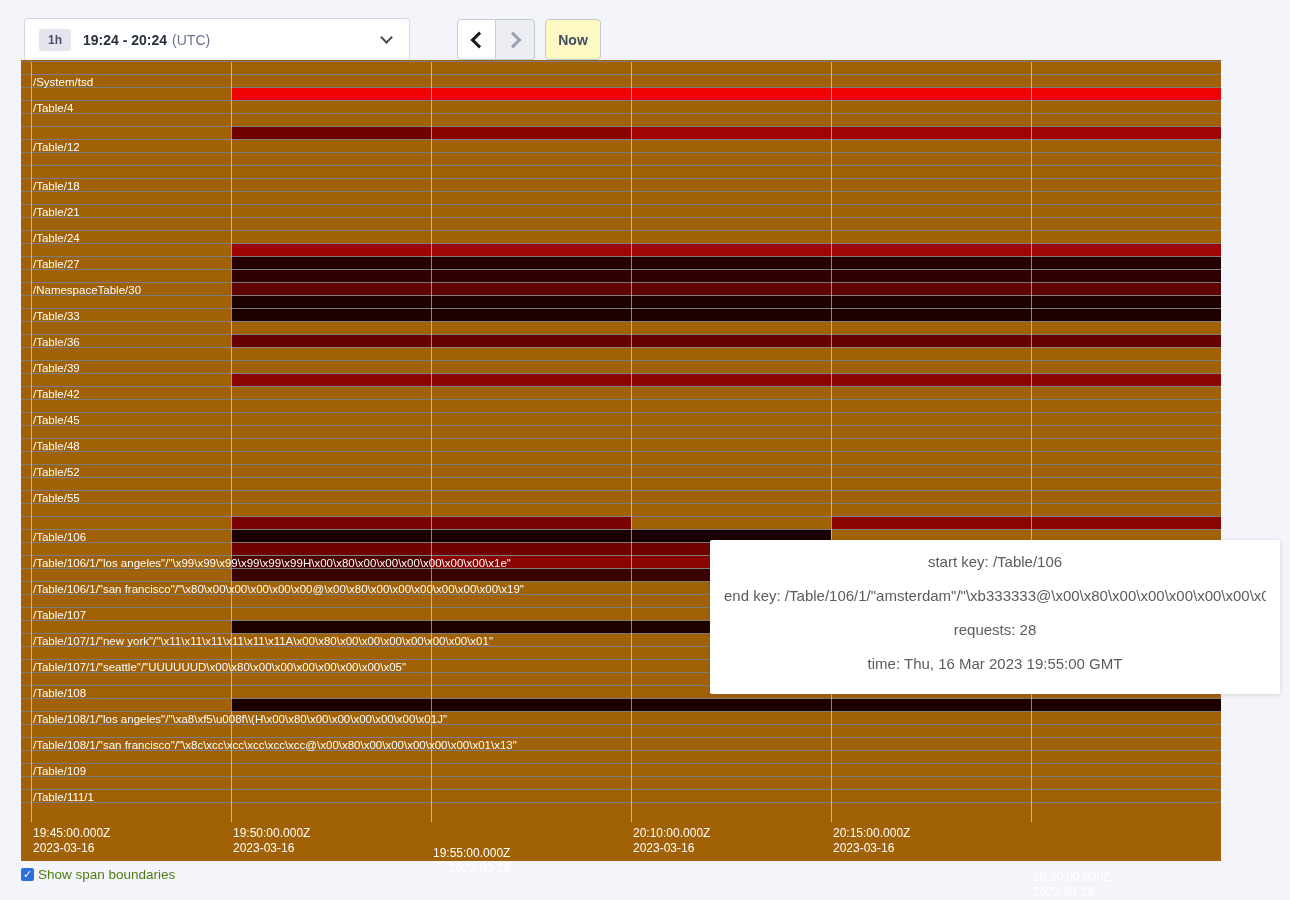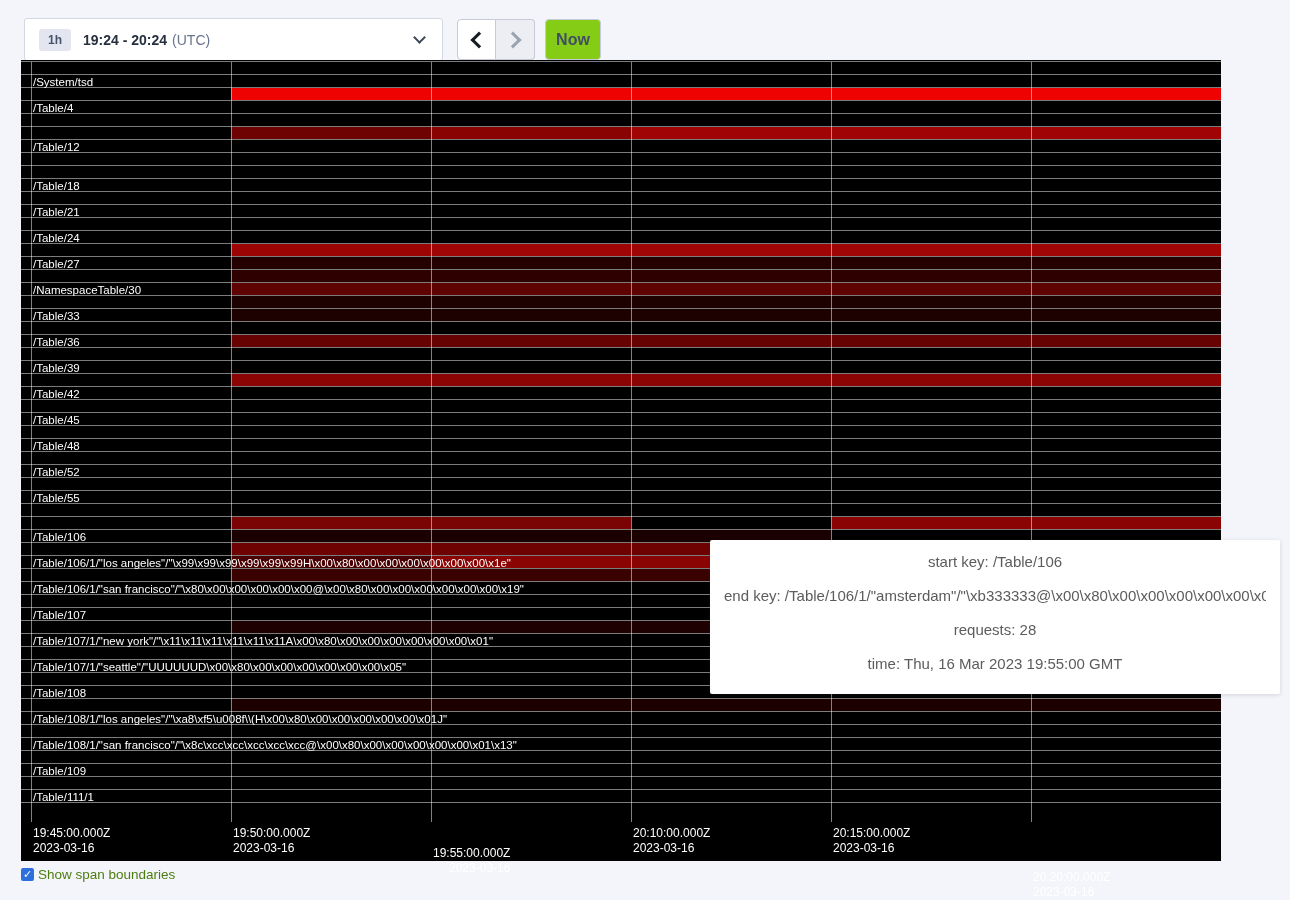--- a/index.html
+++ b/index.html
@@ -3,21 +3,21 @@
 <meta charset="utf-8">
 <style>
   html,body{margin:0;padding:0;}
   body{
     width:1290px;height:900px;position:relative;overflow:hidden;
     background:#f4f5fa;
     font-family:"Liberation Sans",sans-serif;
   }
   
   .time-selector{
-    position:absolute;left:24px;top:18px;width:419px;height:43px;
+    position:absolute;left:24px;top:18px;width:386px;height:43px;
     background:#fff;border:1px solid #d6d8e1;border-radius:3px;
     display:flex;align-items:center;box-sizing:border-box;cursor:pointer;
   }
   .range-badge{
     margin-left:14px;padding:4px 9px;background:#e3e6f0;border-radius:3px;
     font-size:12px;font-weight:bold;color:#46536b;
   }
   .range-text{margin-left:12px;font-size:14px;font-weight:bold;color:#27303f;}
   .range-zone{margin-left:5px;font-size:14px;color:#67748a;}
   .caret-down{
@@ -29,27 +29,27 @@
   .arrow-btn{
     width:39px;height:41px;box-sizing:border-box;border:1px solid #c6cad6;
     display:flex;align-items:center;justify-content:center;background:#fff;cursor:pointer;
   }
   .arrow-btn.prev{border-radius:4px 0 0 4px;}
   .arrow-btn.next{border-radius:0 4px 4px 0;background:#eceef3;border-left:none;cursor:default;}
   .chev-left{width:9px;height:9px;border-left:3px solid #171b22;border-bottom:3px solid #171b22;transform:rotate(45deg);margin-left:4px;}
   .chev-right{width:9px;height:9px;border-right:3px solid #9aa3b1;border-bottom:3px solid #9aa3b1;transform:rotate(-45deg);margin-right:4px;}
   .now-btn{
     position:absolute;left:545px;top:19px;height:41px;width:56px;box-sizing:border-box;
-    background:#84cc16;border:1px solid #c6cad6;border-radius:4px;
-    font-size:16px;font-weight:bold;color:#414e63;
+    background:#fef9c3;border:1px solid #c6cad6;border-radius:4px;
+    font-size:14px;font-weight:bold;color:#414e63;
     display:flex;align-items:center;justify-content:center;cursor:pointer;
   }
   
   .canvas{
-    position:absolute;left:21px;top:60px;width:1200px;height:801px;background:#000000;
+    position:absolute;left:21px;top:60px;width:1200px;height:801px;background:#a16207;
   }
   .hm-rows{position:absolute;left:0;top:1px;width:1200px;border-top:1px solid #7c7c7c;}
   .hm-row{position:relative;height:12px;border-bottom:1px solid #7c7c7c;}
   .hm-cell{position:absolute;top:0;height:12px;}
   .hm-label{
     position:absolute;left:12px;top:1px;z-index:3;
     color:#fff;font-size:11.5px;line-height:12px;white-space:nowrap;
   }
   .vline{position:absolute;top:2px;width:1px;height:760px;background:rgba(255,255,255,0.5);z-index:2;pointer-events:none;}
   .axis-tick{position:absolute;z-index:3;color:#fff;font-size:12px;line-height:15px;white-space:nowrap;}

